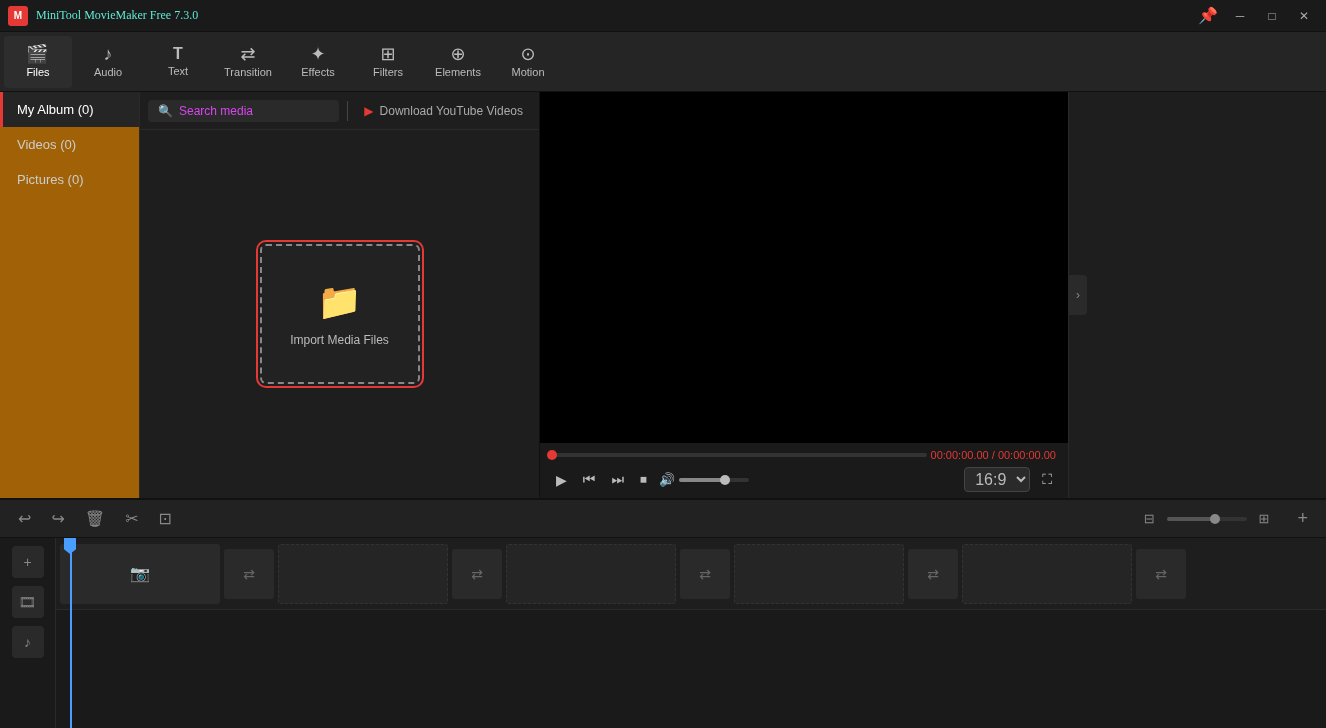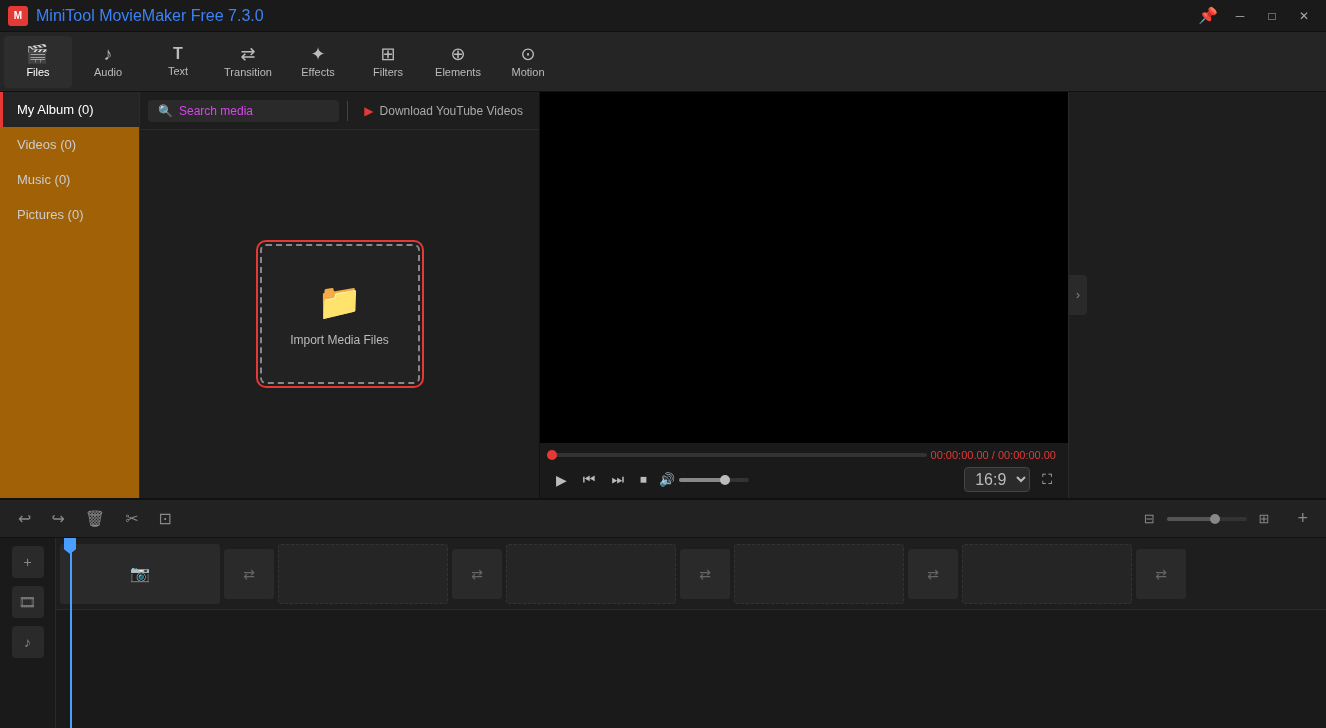--- a/index.html
+++ b/index.html
@@ -31,22 +31,23 @@
       gap: 8px;
     }
     #app-icon {
       width: 20px; height: 20px;
       background: #e53935;
       border-radius: 3px;
       display: flex; align-items: center; justify-content: center;
       font-size: 10px; color: white; font-weight: bold;
     }
     #app-title {
-      font-size: 16px;
-      color: #3b82f6;
+      font-size: 12px;
+      color: #5eead4;
+      font-family: Liberation Serif, serif;
     }
     #title-bar-right {
       display: flex;
       gap: 4px;
     }
     .win-btn {
       width: 28px; height: 22px;
       display: flex; align-items: center; justify-content: center;
       cursor: pointer;
       border-radius: 3px;
@@ -599,23 +600,20 @@
 
   <div id="left-panel">
     <div id="media-section">
 
       <div id="sidebar">
         <div class="sidebar-item active">
           <span>My Album (0)</span>
         </div>
         <div class="sidebar-item">
           <span>Videos (0)</span>
-        </div>
-        <div class="sidebar-item">
-          <span>Music (0)</span>
         </div>
         <div class="sidebar-item">
           <span>Pictures (0)</span>
         </div>
       </div>
 
       <div id="media-panel">
         <div id="media-toolbar">
           <div id="search-media">
             <span>🔍</span>

